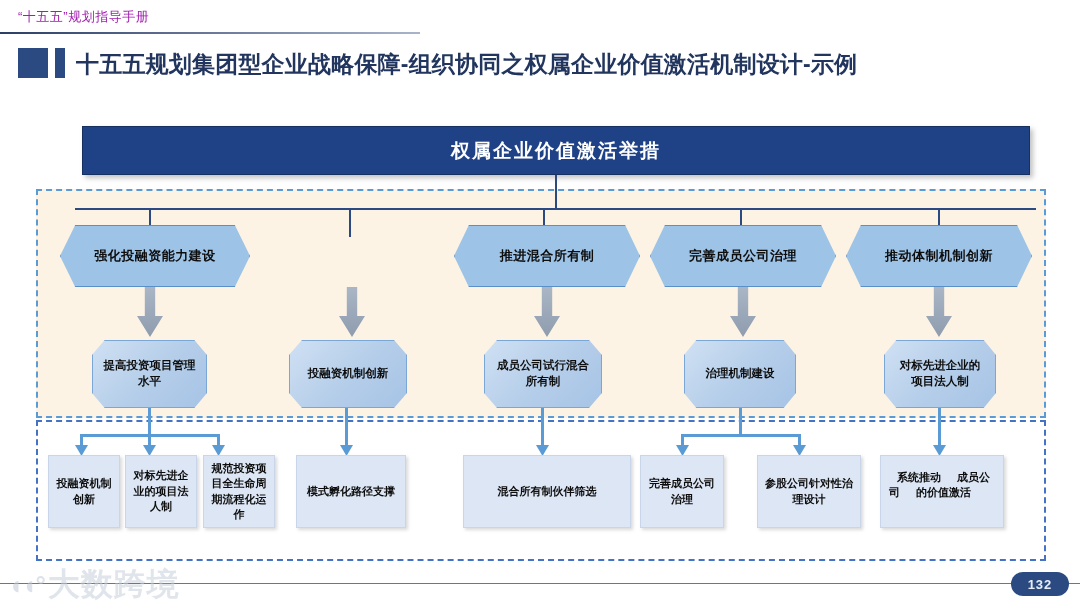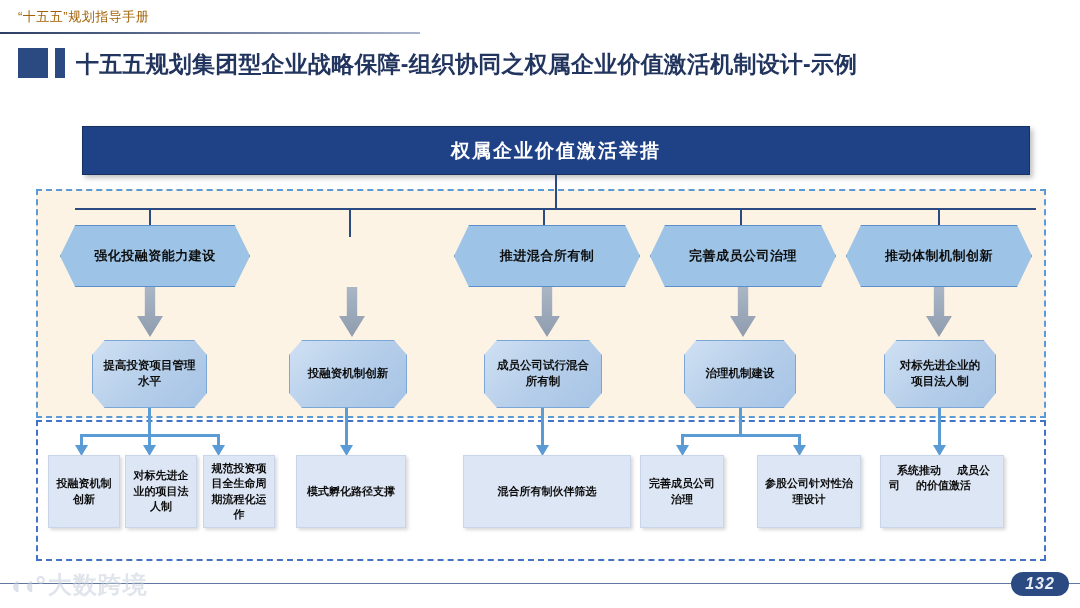--- a/index.html
+++ b/index.html
@@ -7,21 +7,21 @@
     width: 1080px; height: 608px;
     background: #ffffff;
     font-family: "Liberation Sans", "DejaVu Sans", sans-serif;
     overflow: hidden;
   }
   #slide { position: relative; width: 1080px; height: 608px; background:#fff; }
 
   
   .hdr-kicker {
     position:absolute; left:18px; top:8px;
-    font-size:13px; color:#a16207; letter-spacing:.5px; white-space:nowrap;
+    font-size:13px; color:#a21caf; letter-spacing:.5px; white-space:nowrap;
   }
   .hdr-rule {
     position:absolute; left:0px; top:32px; width:420px; height:2px;
     background:linear-gradient(to right,#2c3e66,#a9b4cc);
   }
   .title-sq {
     position:absolute; left:18px; top:48px; width:30px; height:30px; background:#2b4a82;
   }
   .title-bar {
     position:absolute; left:55px; top:48px; width:10px; height:30px; background:#2b4a82;
@@ -100,39 +100,39 @@
 
   
   .leaf {
     position:absolute; top:455px; height:73px;
     background:#dde6f4; border:1px solid #c9d6ea;
     display:flex; align-items:center; justify-content:center; text-align:center;
     box-shadow:2px 2px 3px rgba(150,150,150,.35);
   }
   .leaf span { font-size:11px; font-weight:bold; color:#0d0d0d; line-height:1.4; padding:0 6px; }
   .leaf.tl { align-items:flex-start; justify-content:flex-start; text-align:left; }
-  .leaf.tl span { padding:7px 8px; }
+  .leaf.tl span { padding:14px 8px; }
   .red { color:#e8262a; }
 
   
   .foot-rule {
     position:absolute; left:0; top:583px; width:1080px; height:1px; background:#2b4a82; opacity:.75;
   }
   .wm {
     position:absolute; left:8px; top:566px; width:210px; height:38px;
     display:flex; align-items:center; gap:4px; opacity:.55;
   }
   .wm-glyph { font-size:26px; color:#c2cad8; font-weight:bold; letter-spacing:-2px; }
-  .wm-text { font-size:24px; color:#c8d0dc; font-weight:bold; letter-spacing:1px; }
+  .wm-text { font-size:32px; color:#c8d0dc; font-weight:bold; letter-spacing:1px; }
   .pageno {
     position:absolute; left:1011px; top:572px; width:58px; height:24px;
     background:#2b4a82; border-radius:12px;
     display:flex; align-items:center; justify-content:center;
   }
-  .pageno span { color:#e9edf5; font-size:16px; font-weight:bold; letter-spacing:1px;font-style:italic; }
+  .pageno span { color:#e9edf5; font-size:13px; font-weight:bold; letter-spacing:1px; }
 </style>
 </head>
 <body>
 
 <div id="slide">
 
   <div class="hdr-kicker">“十五五”规划指导手册</div>
   <div class="hdr-rule"></div>
   <div class="title-sq"></div>
   <div class="title-bar"></div>

